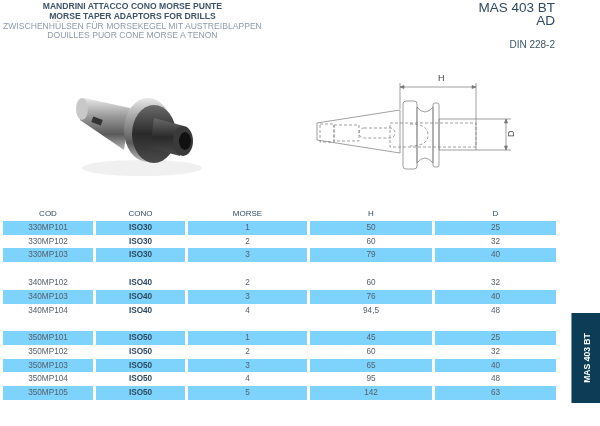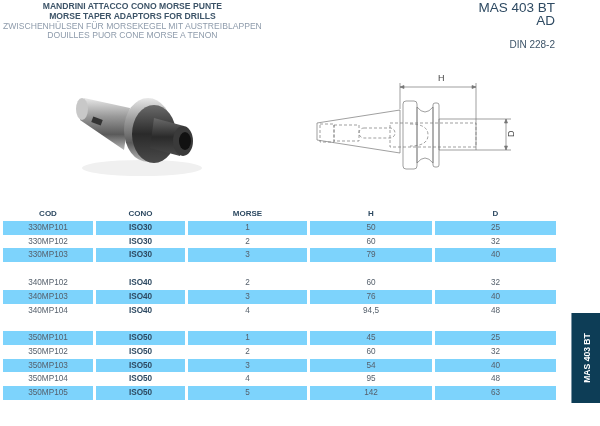--- a/index.html
+++ b/index.html
@@ -10,21 +10,21 @@
   .t1, .t2 { color:#3d5468; }
   .t3, .t4 { color:#8e9bab; font-weight:normal; }
   .right-head { position:absolute; right:45px; top:1px; text-align:right; color:#2e4a62; }
   .rh1 { font-size:13.5px; line-height:13px; }
   .rh2 { font-size:13.5px; line-height:13px; }
   .rh3 { font-size:10px; line-height:10px; margin-top:13px; color:#3d5468; }
   .photo { position:absolute; left:62px; top:68px; width:160px; height:112px; }
   .drawing { position:absolute; left:300px; top:65px; width:220px; height:115px; }
   table.spec { position:absolute; left:3px; top:205px; border-collapse:separate; border-spacing:3px 0;
                font-size:8.2px; color:#55606c; margin-left:-3px; }
-  table.spec th { font-weight:bold; color:#2e4a62; height:16px; padding:0; text-align:center; font-size:8px; }
+  table.spec th { font-weight:normal; color:#2e4a62; height:16px; padding:0; text-align:center; font-size:8px; }
   table.spec td { height:13.7px; padding:0; text-align:center; line-height:13.7px; }
   table.spec tr.shade td { background:#7dd3fc; }
   table.spec td.cono { font-weight:bold; color:#2e4a62; }
   table.spec tr.gap td { height:14px; background:transparent; }
   .c-cod { width:90px; } .c-cono { width:89px; } .c-morse { width:119px; } .c-h { width:122px; } .c-d { width:121px; }
   .side-tab { position:absolute; left:571px; top:313px; width:29px; height:90px; background:#0d3d56;
               border-left:1px solid #7a93a3; }
   .side-tab span { position:absolute; left:50%; top:50%; transform:translate(-50%,-50%) rotate(-90deg);
                    color:#ffffff; font-weight:bold; font-size:8.6px; white-space:nowrap; }
 </style>
@@ -176,21 +176,21 @@
       <td>350MP102</td>
       <td class="cono">ISO50</td>
       <td>2</td>
       <td>60</td>
       <td>32</td>
     </tr>
     <tr class="shade">
       <td>350MP103</td>
       <td class="cono">ISO50</td>
       <td>3</td>
-      <td>54</td>
+      <td>65</td>
       <td>40</td>
     </tr>
     <tr>
       <td>350MP104</td>
       <td class="cono">ISO50</td>
       <td>4</td>
       <td>95</td>
       <td>48</td>
     </tr>
     <tr class="shade">

